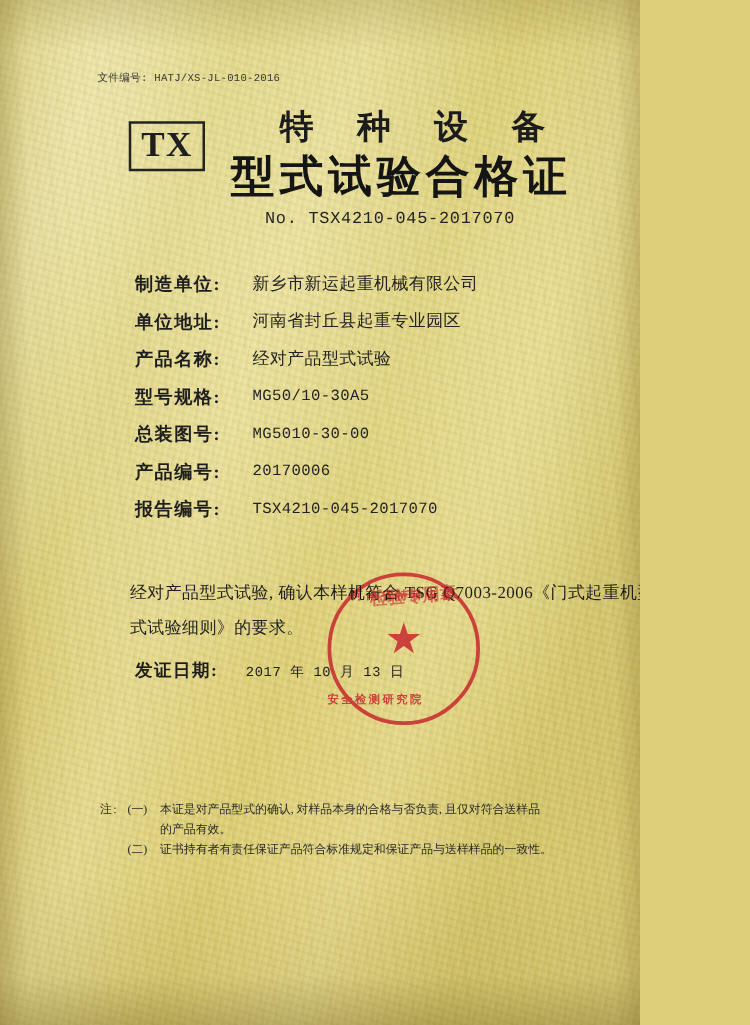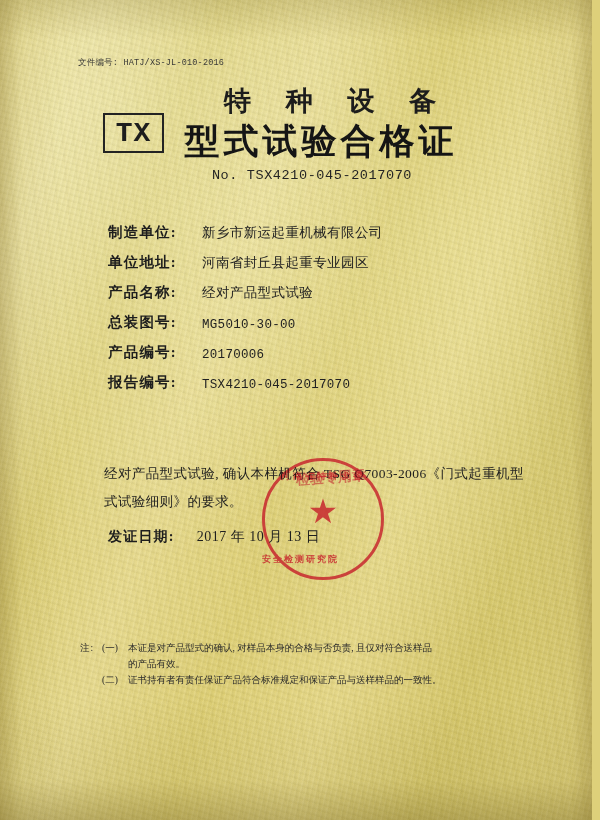--- a/index.html
+++ b/index.html
@@ -9,21 +9,21 @@
   body {
     width: 600px;
     height: 820px;
     overflow: hidden;
     font-family: "Liberation Serif", serif;
     background: #ded07a;
   }
 
   .page {
     position: relative;
-    width: 592px;
+    width: 512px;
     height: 820px;
     background:
       radial-gradient(ellipse at 20% 15%, rgba(255,255,220,0.35), rgba(255,255,200,0) 45%),
       radial-gradient(ellipse at 75% 30%, rgba(255,250,190,0.30), rgba(255,255,200,0) 50%),
       radial-gradient(ellipse at 40% 70%, rgba(240,225,140,0.30), rgba(255,255,200,0) 55%),
       linear-gradient(110deg, #e2d47e 0%, #e8dc92 12%, #ddcf74 25%, #e6d98c 38%, #d9ca6c 52%, #e4d684 66%, #d5c667 80%, #e0d179 100%);
     overflow: hidden;
   }
 
   
@@ -84,26 +84,25 @@
     position: absolute;
     left: 103px;
     top: 97px;
     width: 61px;
     height: 40px;
     border: 2px solid #232323;
     box-sizing: border-box;
     display: flex;
     align-items: center;
     justify-content: center;
-    font-family: Liberation Mono, monospace;
+    font-family: Liberation Serif, serif;
     font-size: 28px;
     font-weight: bold;
     letter-spacing: 1px;
     color: #1e1e1e;
-    margin-top: 16px;
   }
 
   .title-line1 {
     font-size: 27px;
     font-weight: bold;
     letter-spacing: 14px;
     color: #1c1c1c;
     margin-left: 74px;
     line-height: 34px;
   }
@@ -134,21 +133,21 @@
 
   .fields {
     position: absolute;
     left: 108px;
     top: 212px;
     width: 420px;
   }
 
   .field-row {
     display: flex;
-    align-items: flex-end;
+    align-items: center;
     height: 30px;
   }
 
   .field-label {
     width: 94px;
     font-size: 14.5px;
     font-weight: bold;
     letter-spacing: 1.2px;
     color: #1e1e1e;
     white-space: nowrap;
@@ -189,22 +188,22 @@
     align-items: baseline;
     font-size: 14px;
     color: #1e1e1e;
   }
   .issue-label {
     font-weight: bold;
     letter-spacing: 1.2px;
     margin-right: 22px;
   }
   .issue-date {
-    font-family: Liberation Serif, serif;
-    font-size: 14px;
+    font-family: Liberation Mono, monospace;
+    font-size: 11px;
     letter-spacing: 0.5px;
   }
 
   .issuer {
     position: absolute;
     left: 0;
     top: 592px;
     width: 600px;
     text-align: center;
     font-size: 17.5px;
@@ -340,20 +339,24 @@
       <div class="field-row">
         <div class="field-label">单位地址:</div>
         <div class="field-value cn">河南省封丘县起重专业园区</div>
       </div>
 
       <div class="field-row">
         <div class="field-label">产品名称:</div>
         <div class="field-value cn">经对产品型式试验</div>
       </div>
 
+      <div class="field-row">
+        <div class="field-label">型号规格:</div>
+        <div class="field-value mono">MG50/10-30A5</div>
+      </div>
 
       <div class="field-row">
         <div class="field-label">总装图号:</div>
         <div class="field-value mono">MG5010-30-00</div>
       </div>
 
       <div class="field-row">
         <div class="field-label">产品编号:</div>
         <div class="field-value mono">20170006</div>
       </div>

